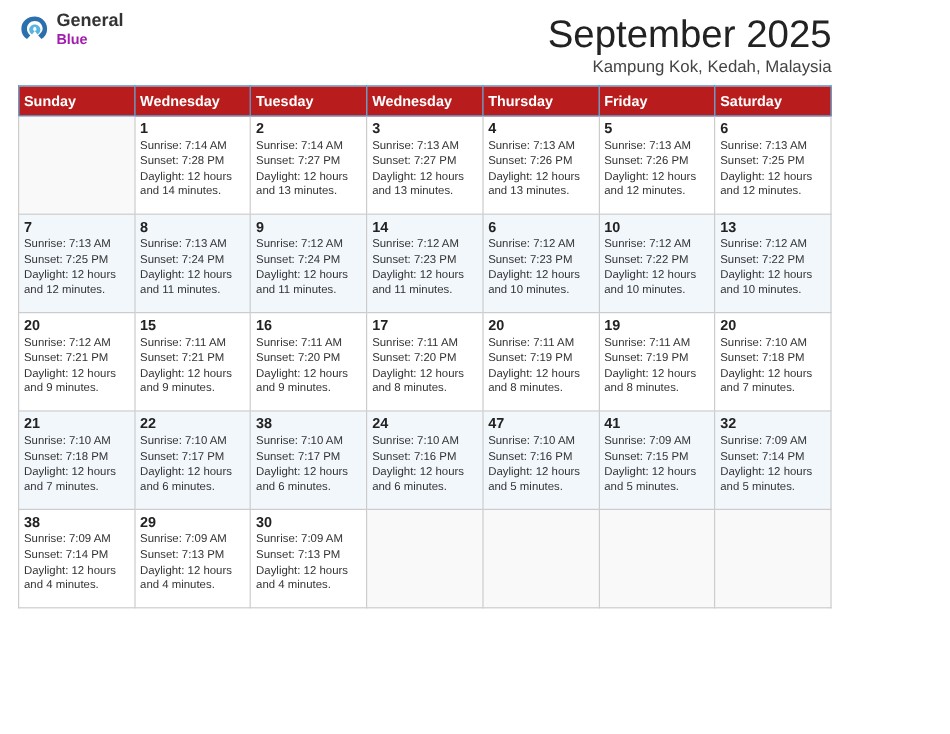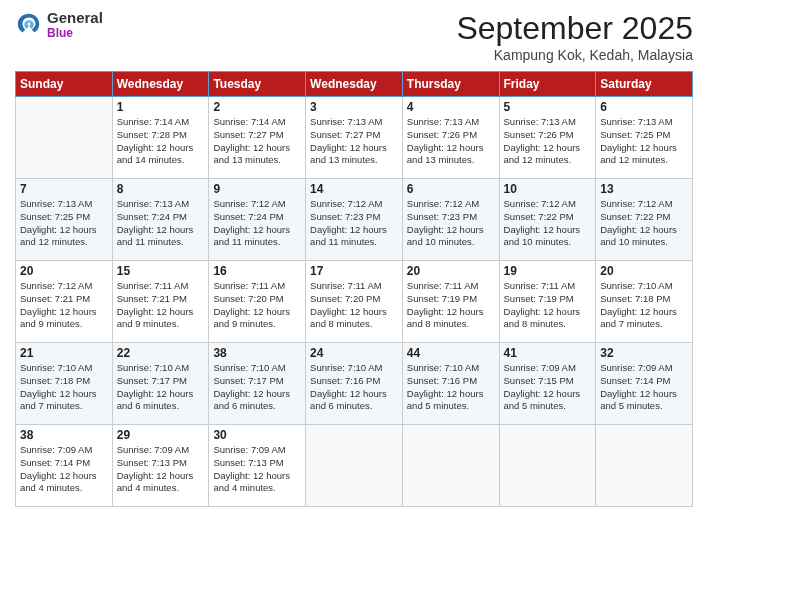--- a/index.html
+++ b/index.html
@@ -303,21 +303,21 @@
 and 6 minutes.</div>
           </td>
           <td>
             <span class="day-number">24</span>
             <div class="cell-info" style="white-space: pre-line;">Sunrise: 7:10 AM
 Sunset: 7:16 PM
 Daylight: 12 hours
 and 6 minutes.</div>
           </td>
           <td>
-            <span class="day-number">44</span>
+            <span class="day-number">47</span>
             <div class="cell-info" style="white-space: pre-line;">Sunrise: 7:10 AM
 Sunset: 7:16 PM
 Daylight: 12 hours
 and 5 minutes.</div>
           </td>
           <td>
             <span class="day-number">41</span>
             <div class="cell-info" style="white-space: pre-line;">Sunrise: 7:09 AM
 Sunset: 7:15 PM
 Daylight: 12 hours

